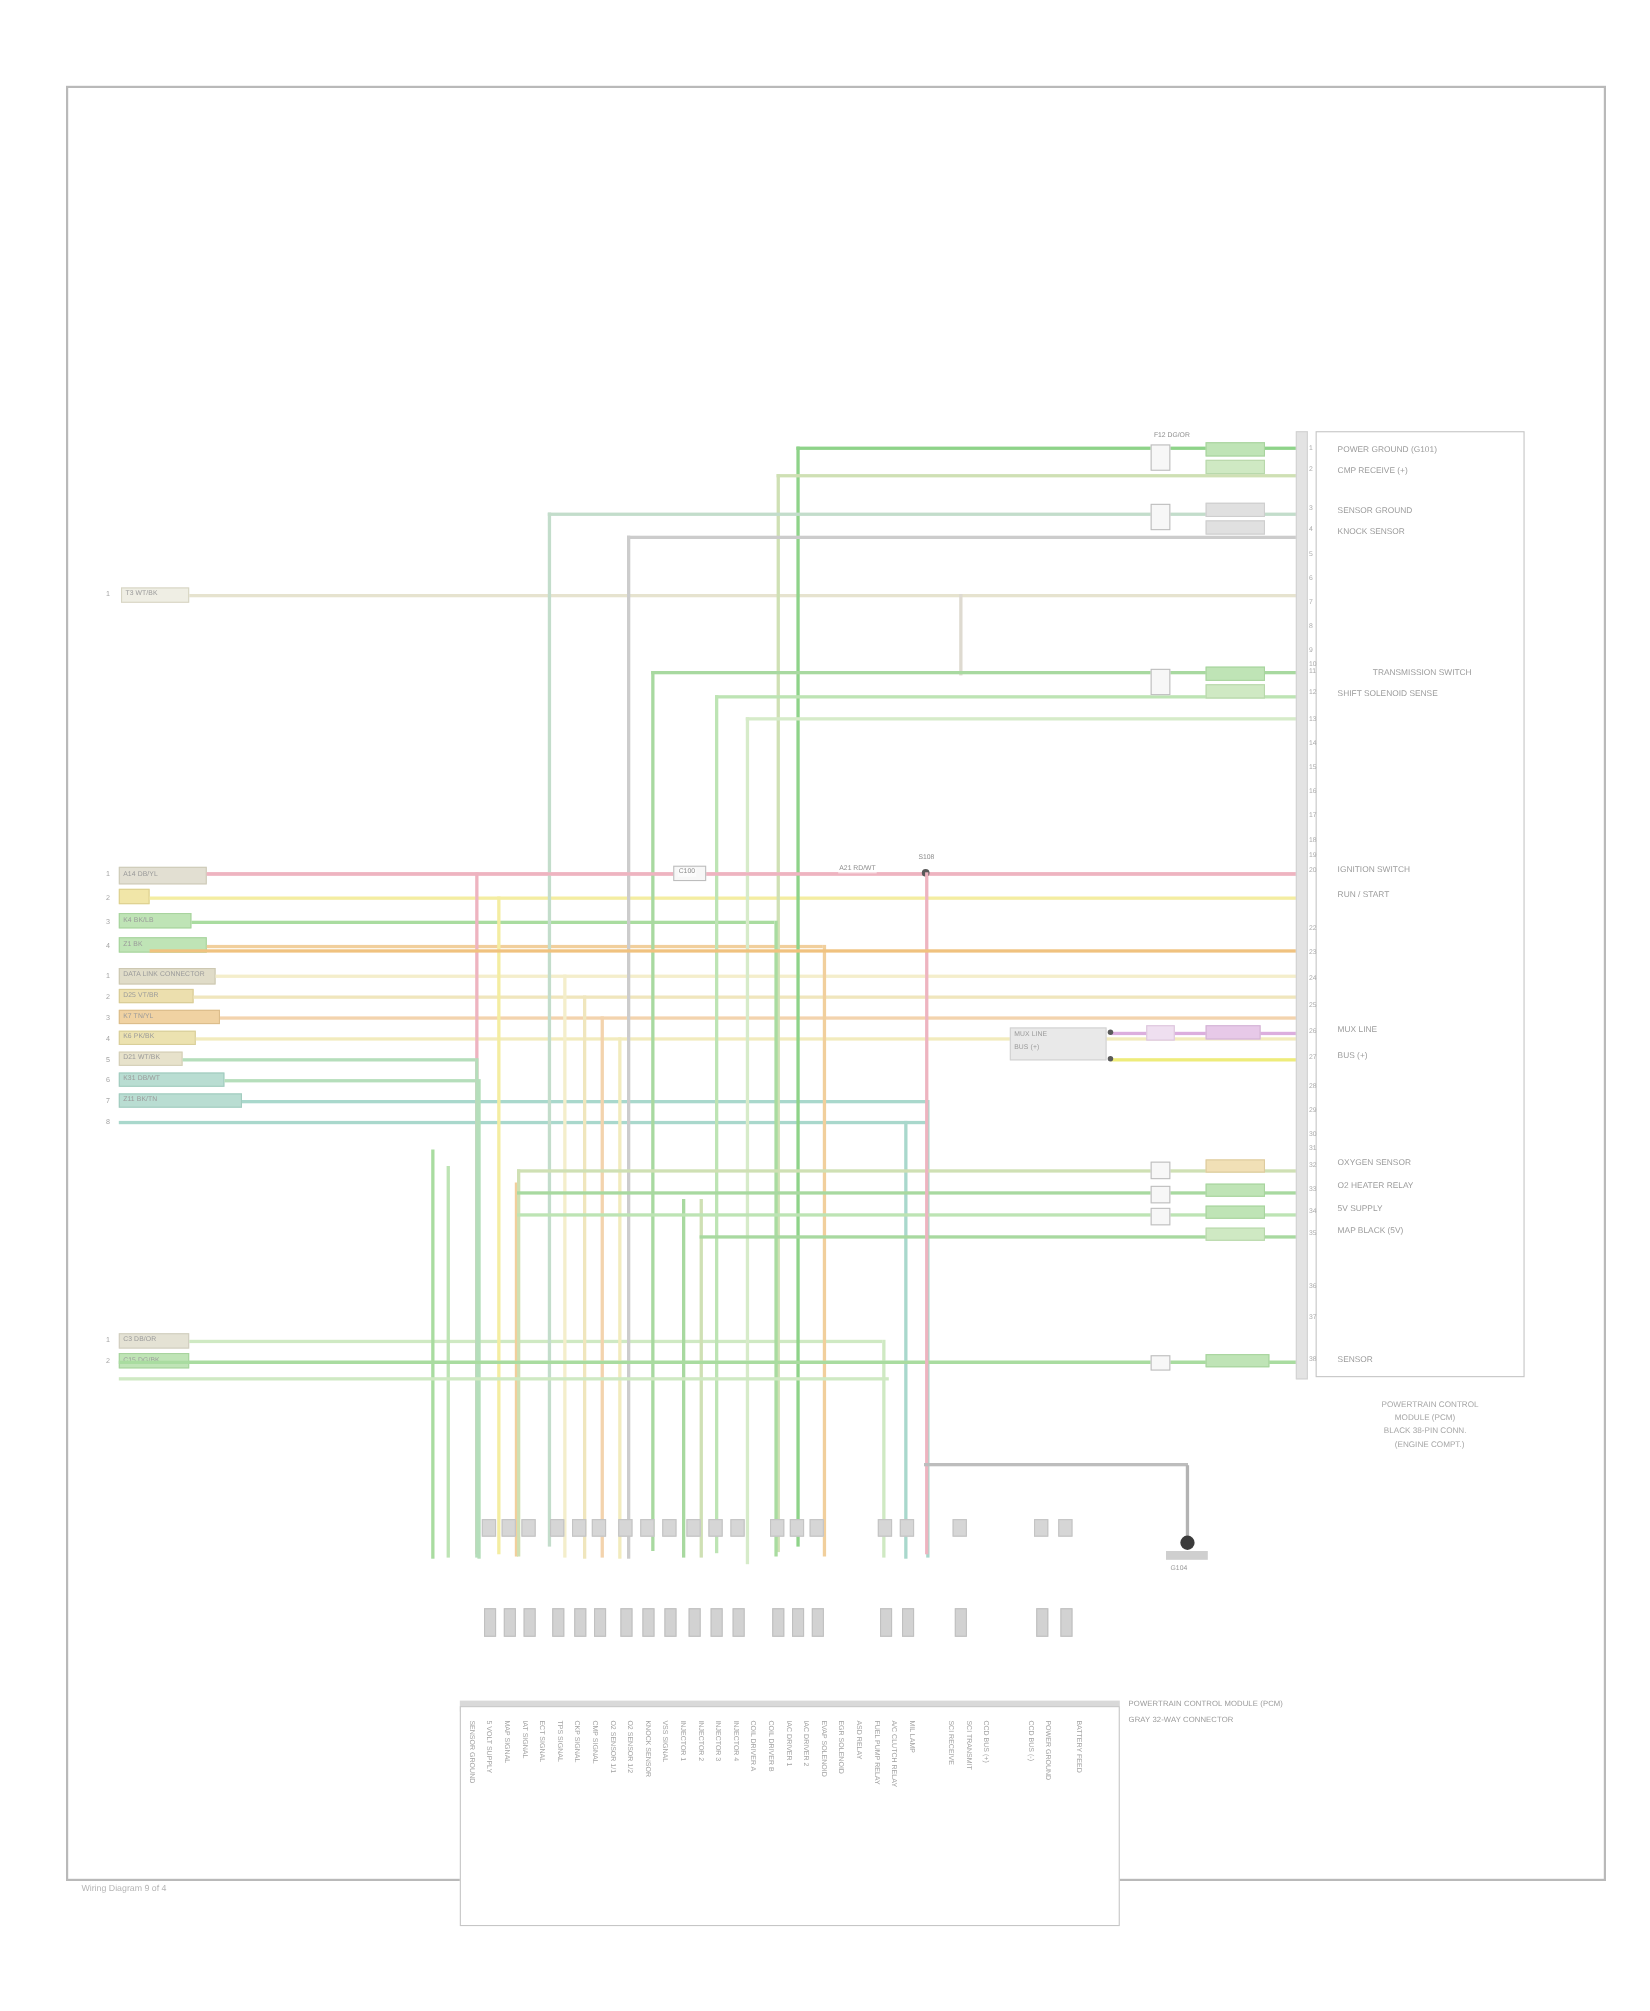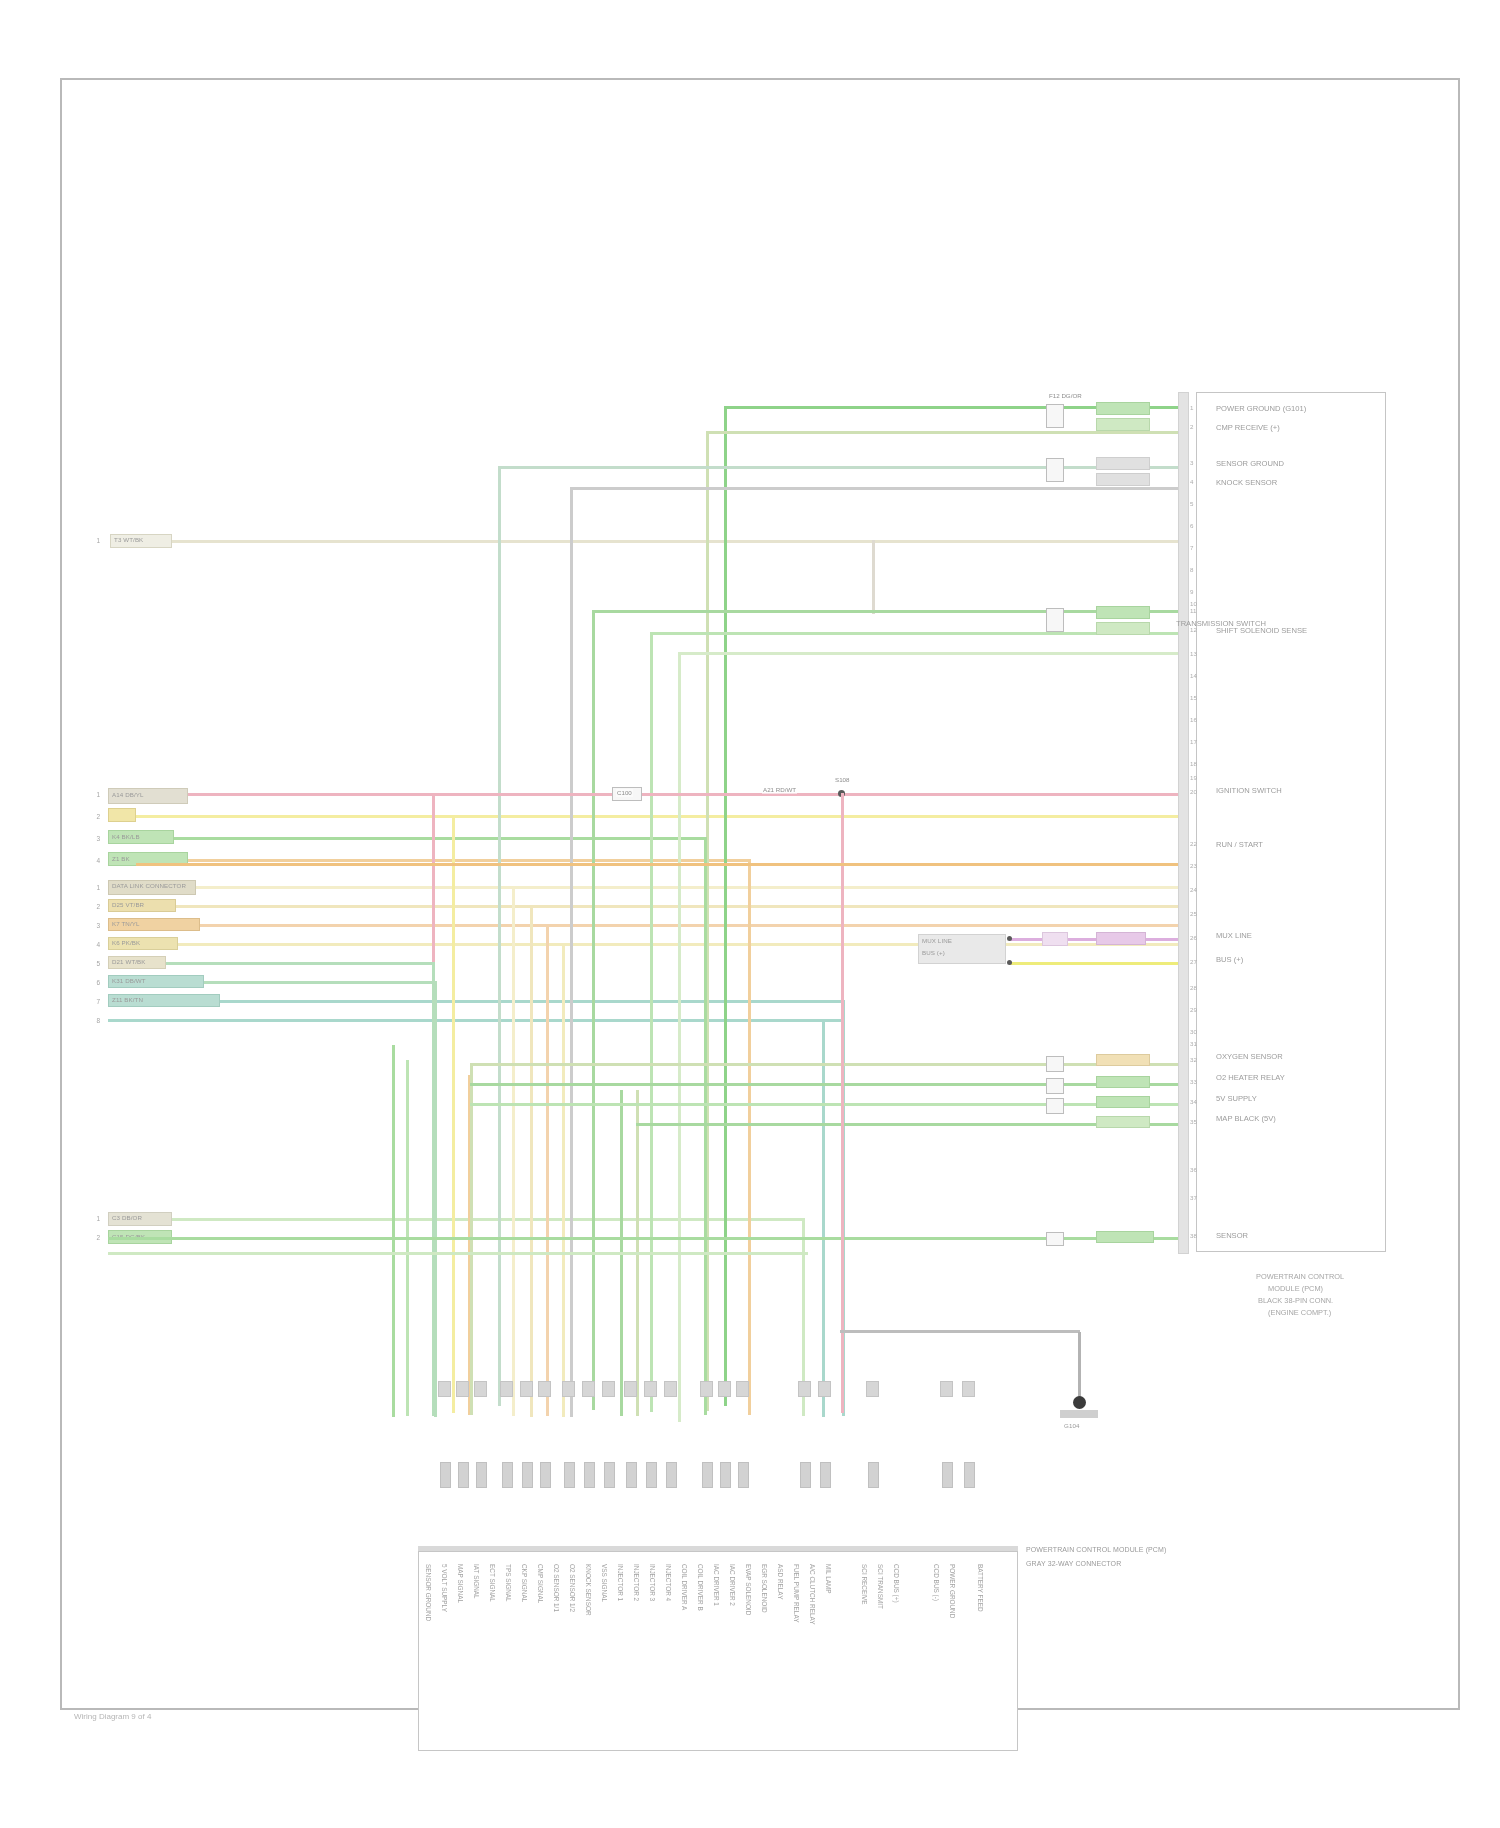--- a/index.html
+++ b/index.html
@@ -246,24 +246,24 @@
   <div class="bug" style="left:1046px;top:1232px;width:18px;height:14px;"></div>
   <div class="bug" style="left:1096px;top:1231px;width:58px;height:12px;background:#bfe4b6;border-color:#a8d49e;"></div>
 
   <div id="module-rail"></div>
   <div id="module"></div>
 
   <div class="mtxt" style="left:1216px;top:404px;">POWER GROUND (G101)</div>
   <div class="mtxt" style="left:1216px;top:423px;">CMP RECEIVE (+)</div>
   <div class="mtxt" style="left:1216px;top:459px;">SENSOR GROUND</div>
   <div class="mtxt" style="left:1216px;top:478px;">KNOCK SENSOR</div>
-  <div class="mtxt" style="left:1176px;top:607px;margin-top:12px;">TRANSMISSION SWITCH</div>
+  <div class="mtxt" style="left:1248px;top:607px;">TRANSMISSION SWITCH</div>
   <div class="mtxt" style="left:1216px;top:626px;">SHIFT SOLENOID SENSE</div>
   <div class="mtxt" style="left:1216px;top:786px;">IGNITION SWITCH</div>
-  <div class="mtxt" style="left:1216px;top:840px;text-align:right;">RUN / START</div>
+  <div class="mtxt" style="left:1216px;top:808px;text-align:right;">RUN / START</div>
   <div class="mtxt" style="left:1216px;top:931px;">MUX LINE</div>
   <div class="mtxt" style="left:1216px;top:955px;">BUS (+)</div>
   <div class="mtxt" style="left:1216px;top:1052px;">OXYGEN SENSOR</div>
   <div class="mtxt" style="left:1216px;top:1073px;">O2 HEATER RELAY</div>
   <div class="mtxt" style="left:1216px;top:1094px;">5V SUPPLY</div>
   <div class="mtxt" style="left:1216px;top:1114px;">MAP BLACK (5V)</div>
   <div class="mtxt" style="left:1216px;top:1231px;">SENSOR</div>
 
   <div class="mpin" style="top:404px;">1</div>
   <div class="mpin" style="top:423px;">2</div>

